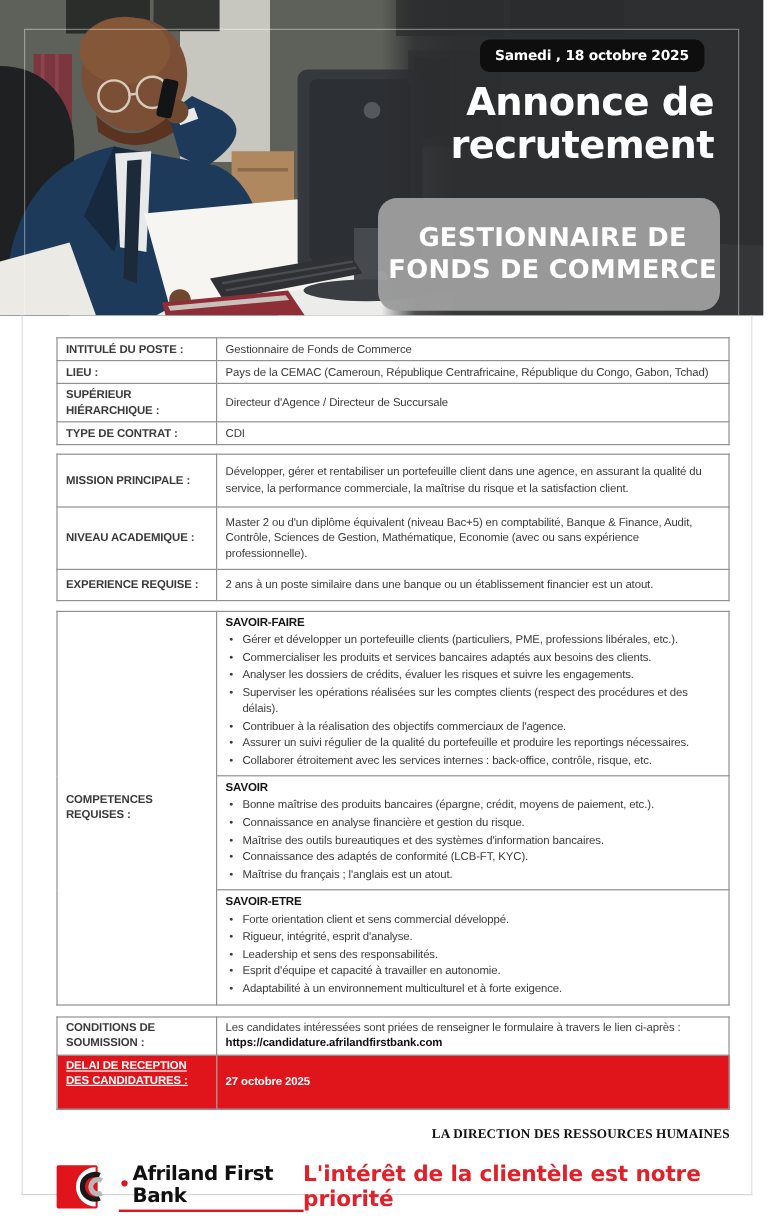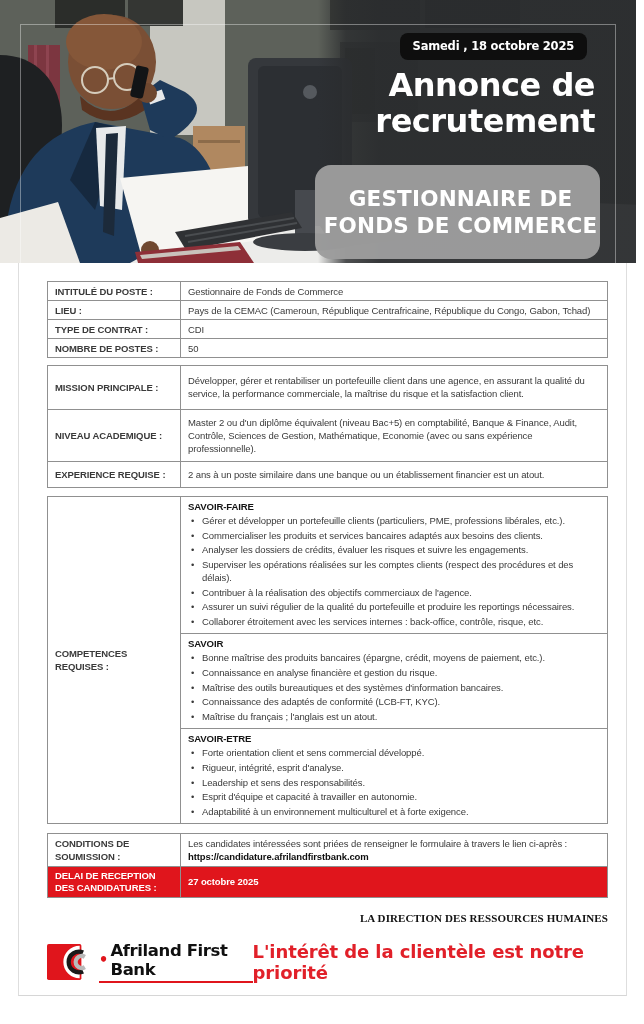--- a/index.html
+++ b/index.html
@@ -57,21 +57,21 @@
   table.t2 td.val { padding:6px 7px;border-radius:11px; }
   table.t2 td.val-mid { padding:8px 7px; }
   table.t3 td.sec { padding:3px 7px 4px 7px; vertical-align:top; }
   .sec-title { font-weight:bold; color:#141414; font-size:9.6px; letter-spacing:-0.15px; }
   ul.bullets { list-style:none; margin:1px 0 0 0; padding:0; }
   ul.bullets li { position:relative; padding-left:14px; margin-bottom:1.5px; }
   ul.bullets li::before { content:"•"; position:absolute; left:3px; top:0; color:#3a3a3a; }
 
   .cond-link { display:block; font-weight:bold; color:#0e0e0e; }
   tr.red-row td { background:#e0151c; color:#ffffff; font-weight:bold; }
-  tr.red-row td.lbl { color:#fff; line-height:12px; padding-top:3px; padding-bottom:3px; }
+  tr.red-row td.lbl { color:#fff; line-height:12px; padding-top:3px; padding-bottom:17px;text-decoration:underline; }
   tr.red-row td.val { border-left:1px solid rgba(0,0,0,0.35); }
 
   .signature {
     margin-top:14px; text-align:right; font-weight:bold; color:#121212;
     font-size:11px; letter-spacing:0.1px;font-family:Liberation Serif, serif;
   }
   .footer-row { margin-top:16px; display:flex; justify-content:space-between; align-items:center; }
   .logo { display:flex; align-items:center; }
   .logo-text-wrap { margin-left:2px; }
   .logo-line1 { display:flex; align-items:center; font-family:"DejaVu Sans", sans-serif; }
@@ -174,26 +174,26 @@
       <tbody>
           <tr>
         <td class="lbl">INTITULÉ DU POSTE :</td>
         <td class="val">Gestionnaire de Fonds de Commerce</td>
       </tr>
       <tr>
         <td class="lbl">LIEU :</td>
         <td class="val">Pays de la CEMAC (Cameroun, République Centrafricaine, République du Congo, Gabon, Tchad)</td>
       </tr>
       <tr>
+        <td class="lbl">SUPÉRIEUR HIÉRARCHIQUE :</td>
+        <td class="val">Directeur d'Agence / Directeur de Succursale</td>
+      </tr>
+      <tr>
         <td class="lbl">TYPE DE CONTRAT :</td>
         <td class="val">CDI</td>
-      </tr>
-      <tr>
-        <td class="lbl">NOMBRE DE POSTES :</td>
-        <td class="val">50</td>
       </tr>
     </tbody>
       </table>
 
     <table class="doc t2" style="margin-top:7px">
       <tbody>
           <tr>
         <td class="lbl">MISSION PRINCIPALE :</td>
         <td class="val-mid">Développer, gérer et rentabiliser un portefeuille client dans une agence, en assurant la qualité du service, la performance commerciale, la maîtrise du risque et la satisfaction client.</td>
       </tr>

